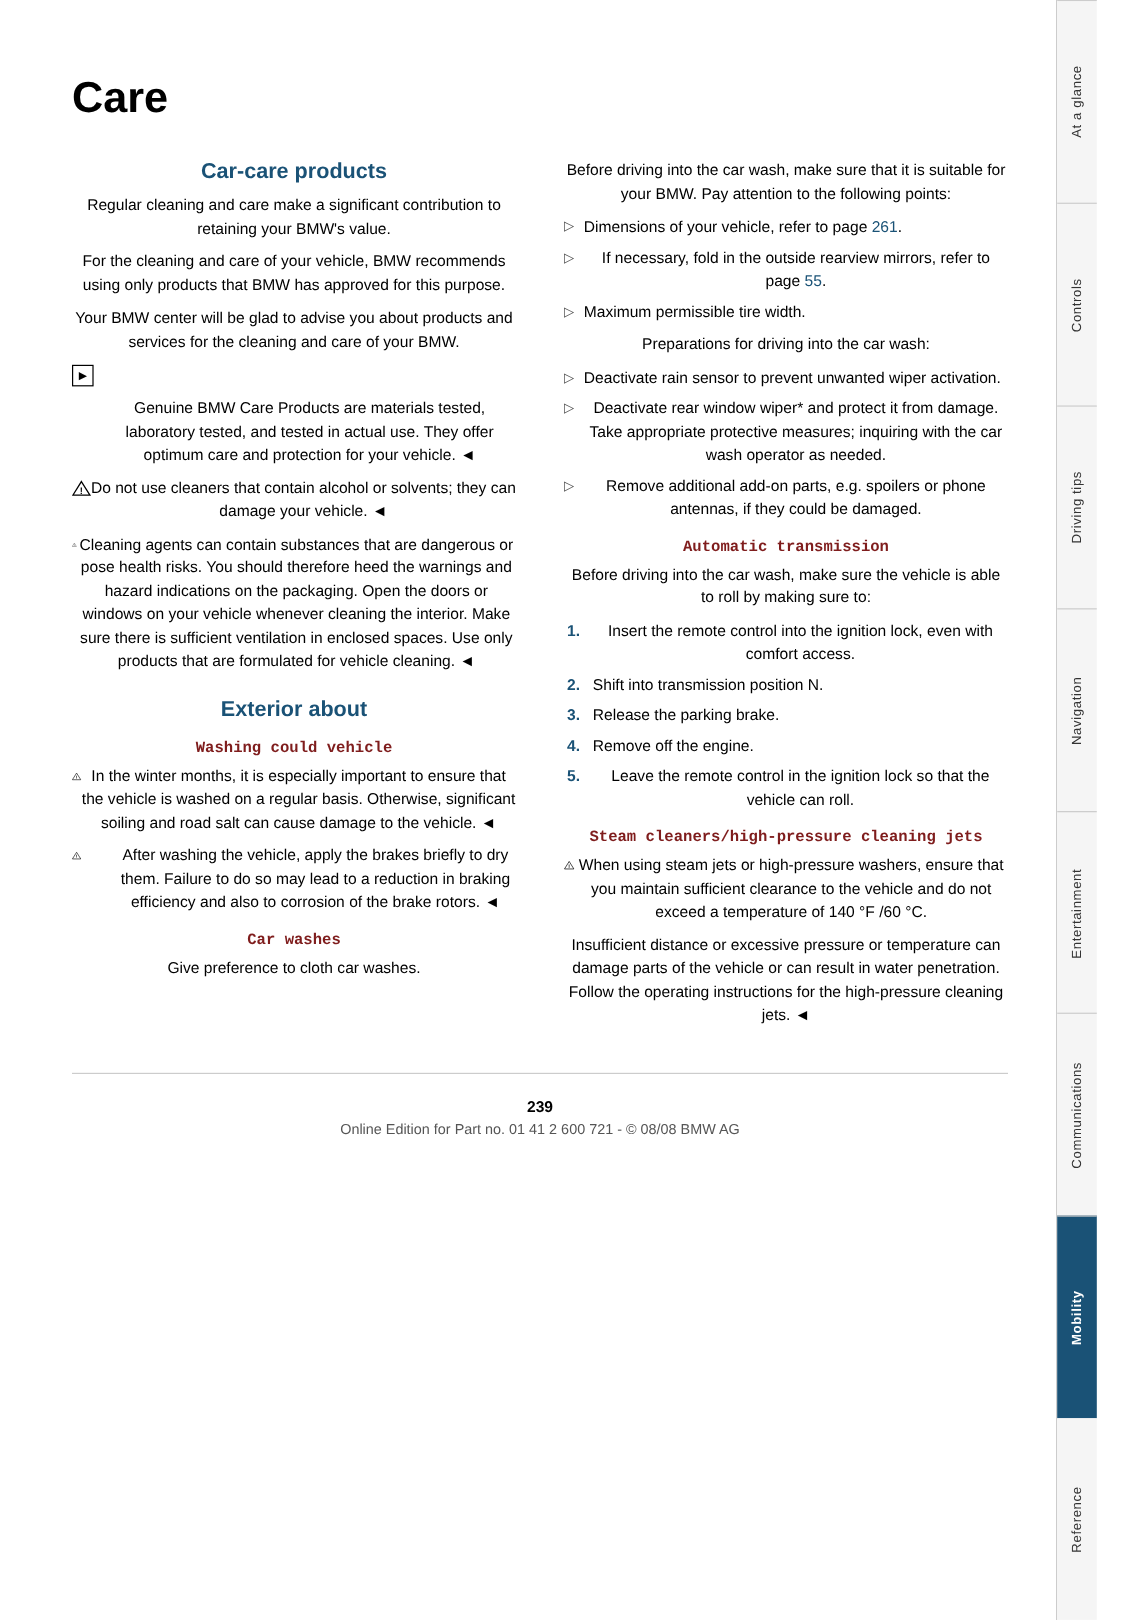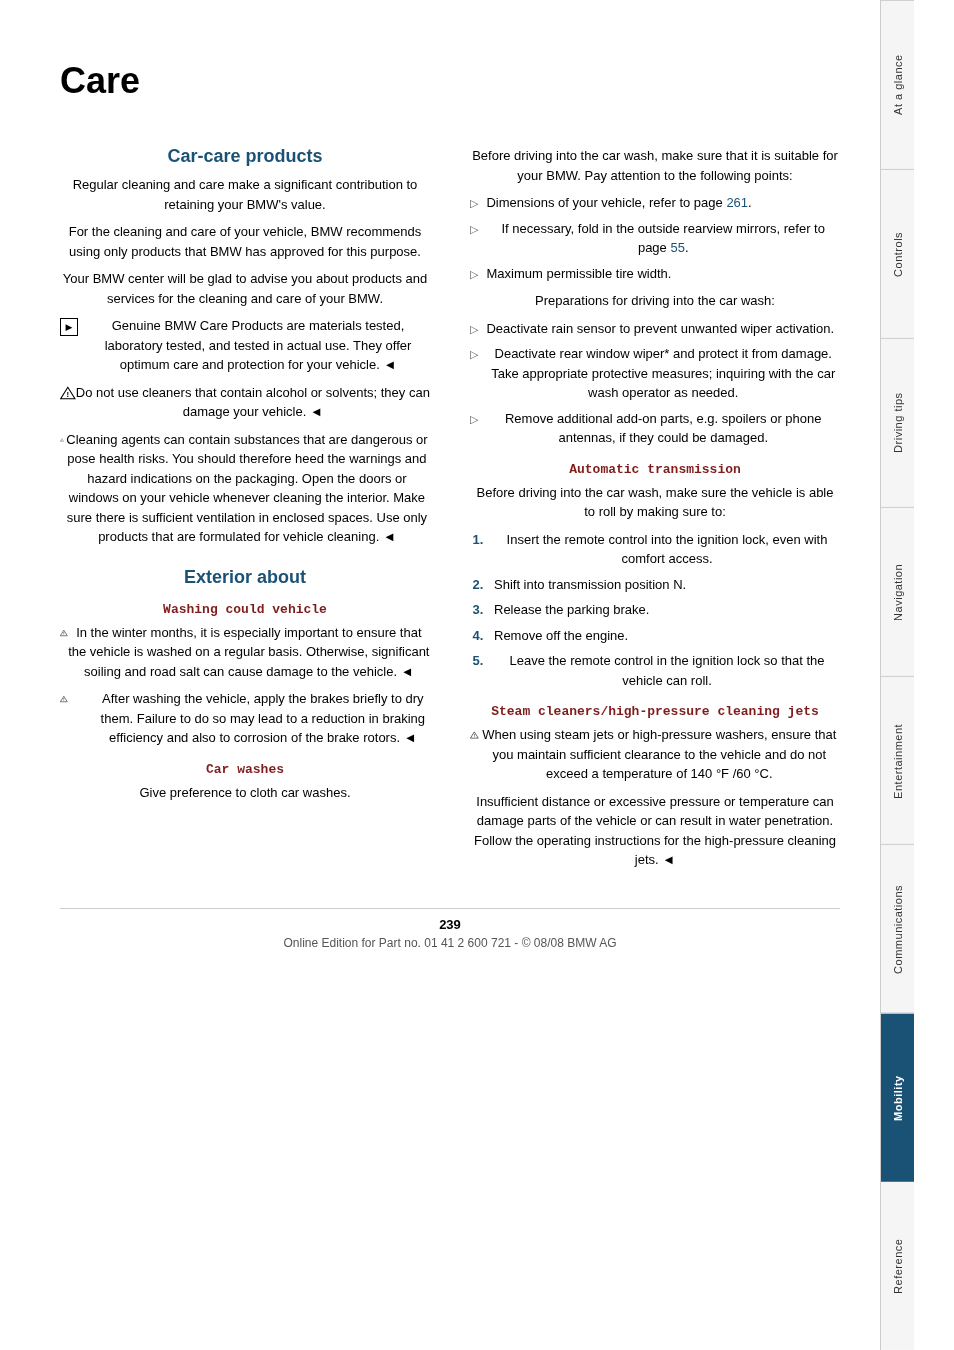--- a/index.html
+++ b/index.html
@@ -13,21 +13,21 @@
       display: flex;
     }
     .main-content {
       flex: 1;
       padding: 60px 40px 40px 60px;
       max-width: 880px;
     }
     .page-title {
       font-size: 36px;
       font-weight: bold;
-      margin-bottom: 44px;
+      margin-bottom: 30px;
       color: #000;
     }
     .two-col {
       display: flex;
       gap: 40px;
       text-align: center;
     }
     .col-left {
       flex: 1;
     }
@@ -114,21 +114,21 @@
       margin-right: 8px;
       flex-shrink: 0;
       min-width: 16px;
     }
     .page-footer {
       text-align: center;
       margin-top: 30px;
       font-size: 12px;
       color: #555;
       border-top: 1px solid #ccc;
-      padding-top: 8px;
+      padding-top: 20px;
     }
     .page-num {
       font-size: 13px;
       font-weight: bold;
       color: #000;
       margin-bottom: 4px;
     }
     
     .sidebar-tabs {
       width: 34px;
@@ -177,21 +177,21 @@
     <div class="col-left">
 
       <h2 class="section-heading">Car-care products</h2>
 
       <p>Regular cleaning and care make a significant contribution to retaining your BMW's value.</p>
       <p>For the cleaning and care of your vehicle, BMW recommends using only products that BMW has approved for this purpose.</p>
       <p>Your BMW center will be glad to advise you about products and services for the cleaning and care of your BMW.</p>
 
       <div class="notice-block">
         <div class="play-icon"></div>
-        <p style="margin-bottom:0;">
+        <p style="margin-bottom:0;margin-top:28px;">
           <span>Genuine BMW Care Products are materials tested, laboratory tested, and tested in actual use. They offer optimum care and protection for your vehicle.</span>
           <span>◄</span>
         </p>
       </div>
 
       <div class="notice-block">
         <svg class="triangle-icon" viewBox="0 0 22 20">
           <polygon points="11,2 21,18 1,18" fill="none" stroke="#000" stroke-width="1.5"></polygon>
           <text x="11" y="16" text-anchor="middle" font-size="11" font-weight="bold" fill="#000">!</text>
         </svg>

